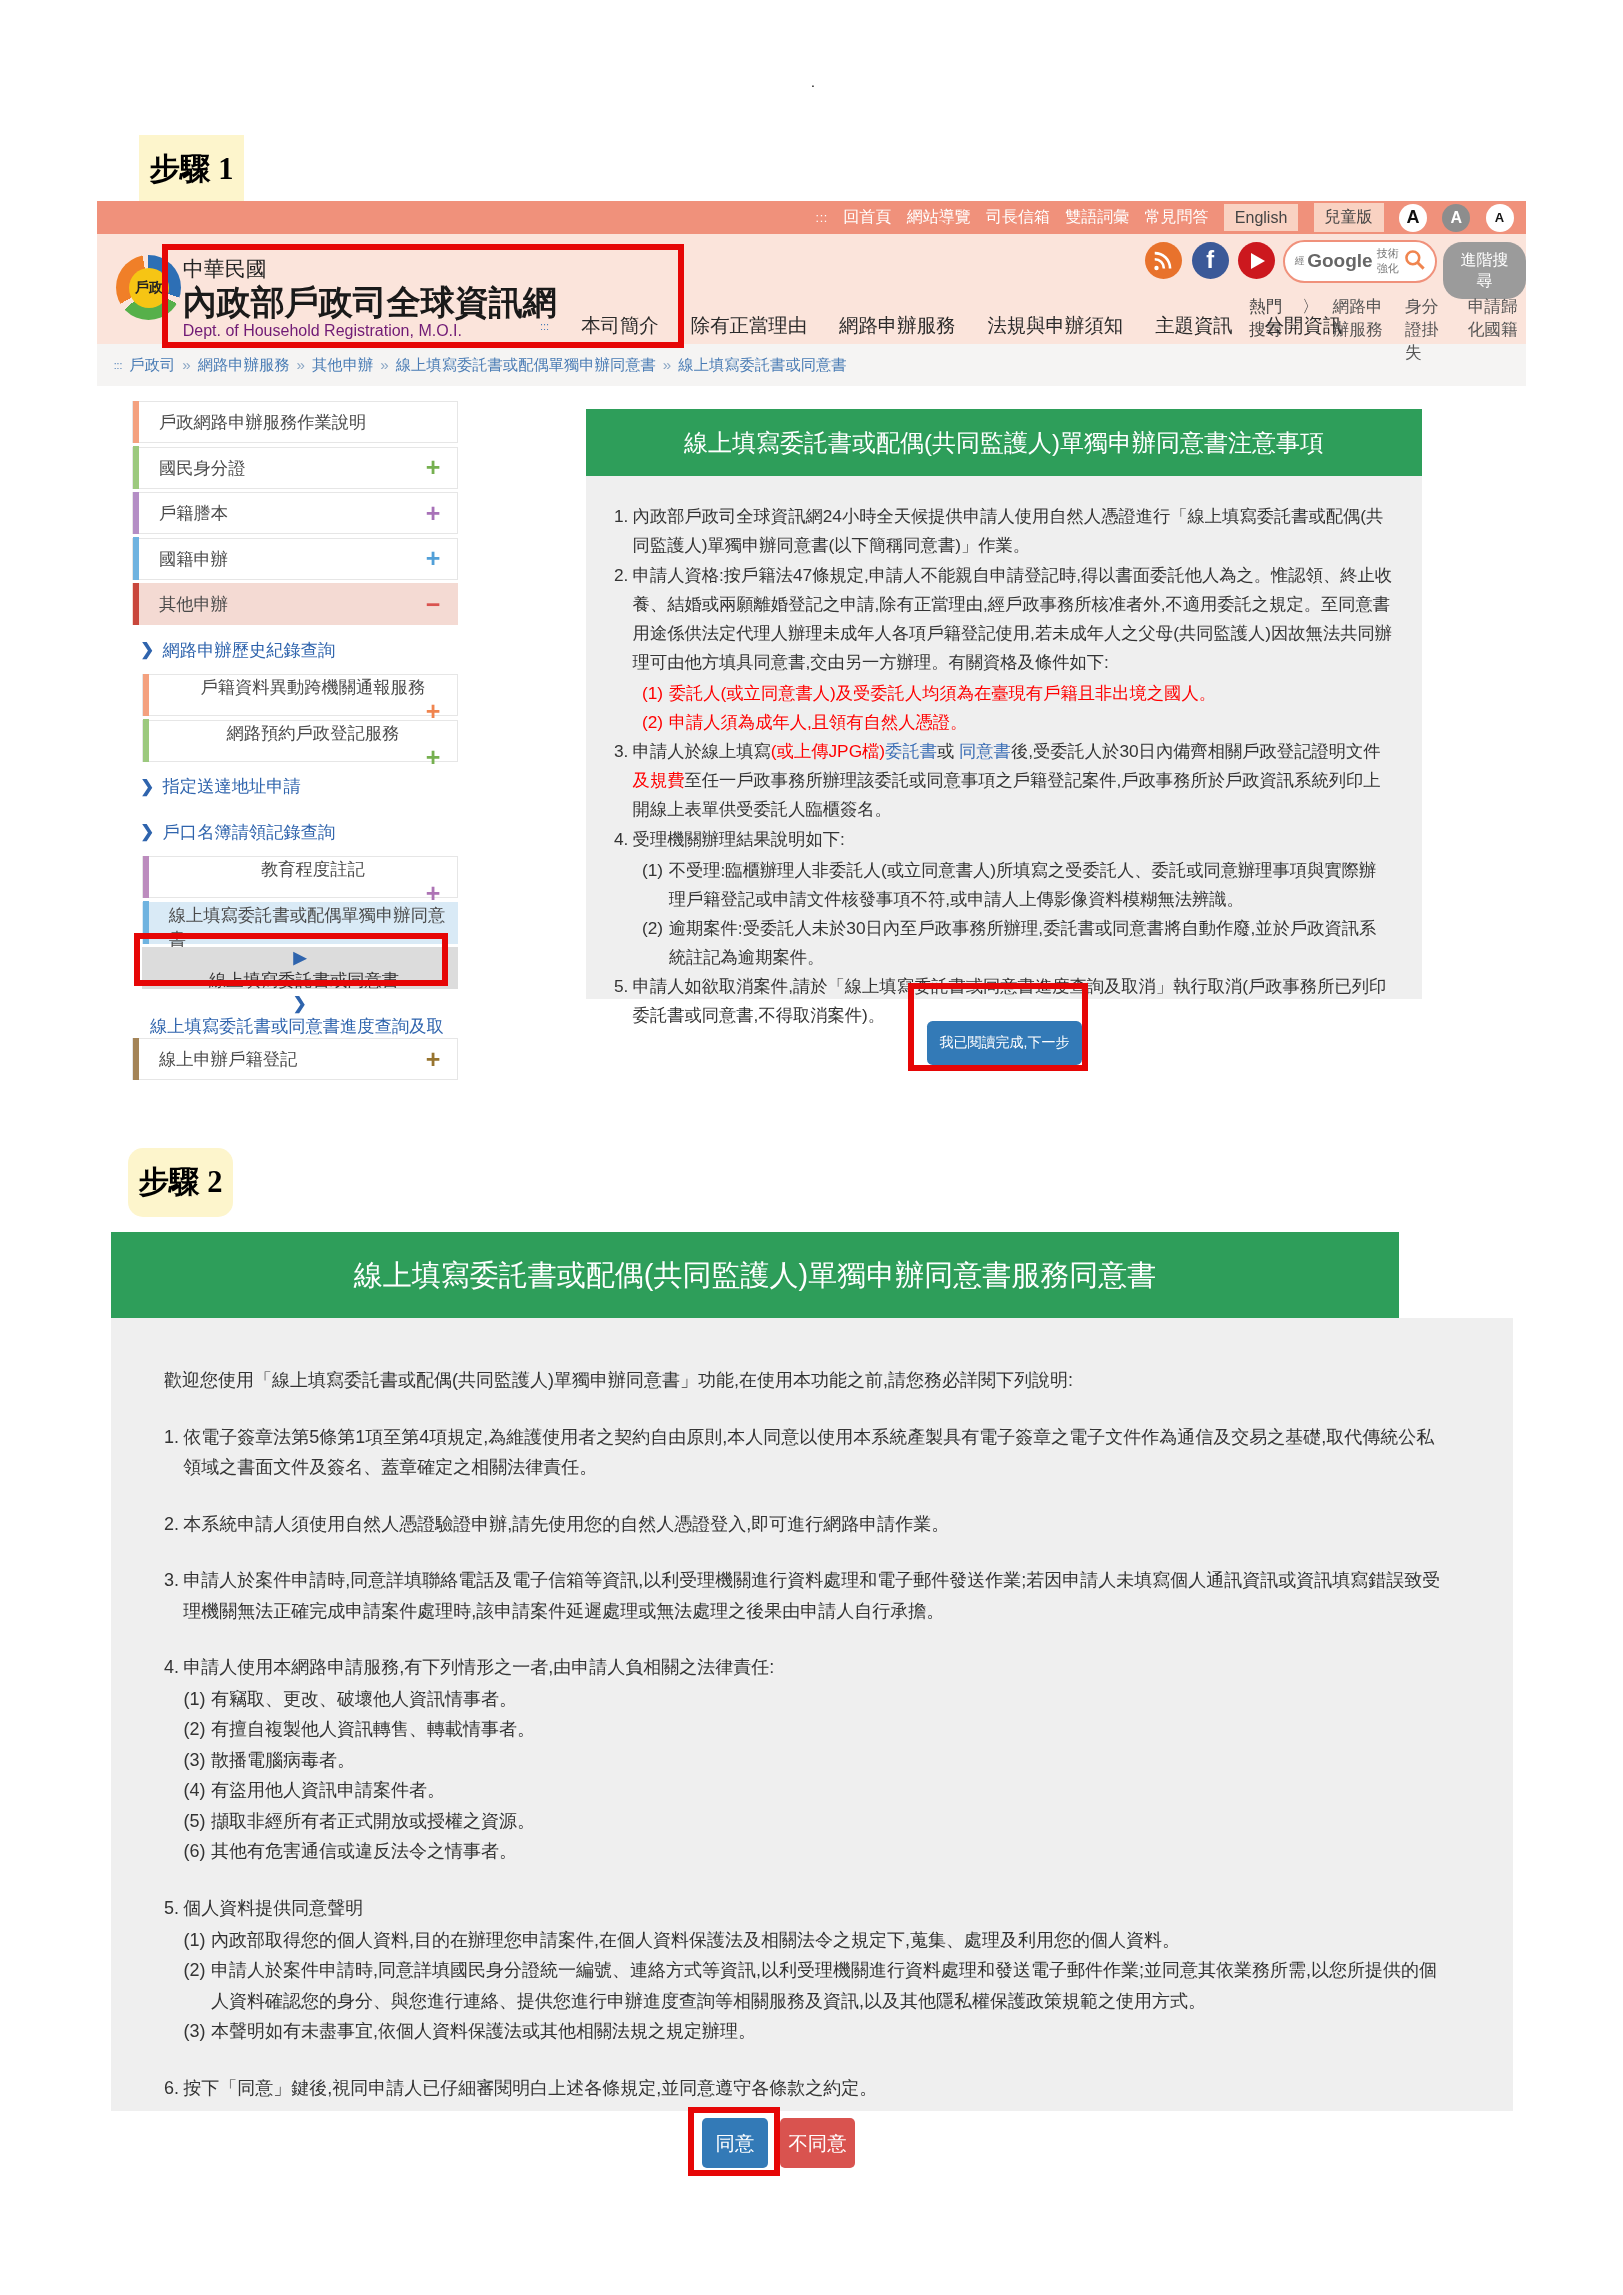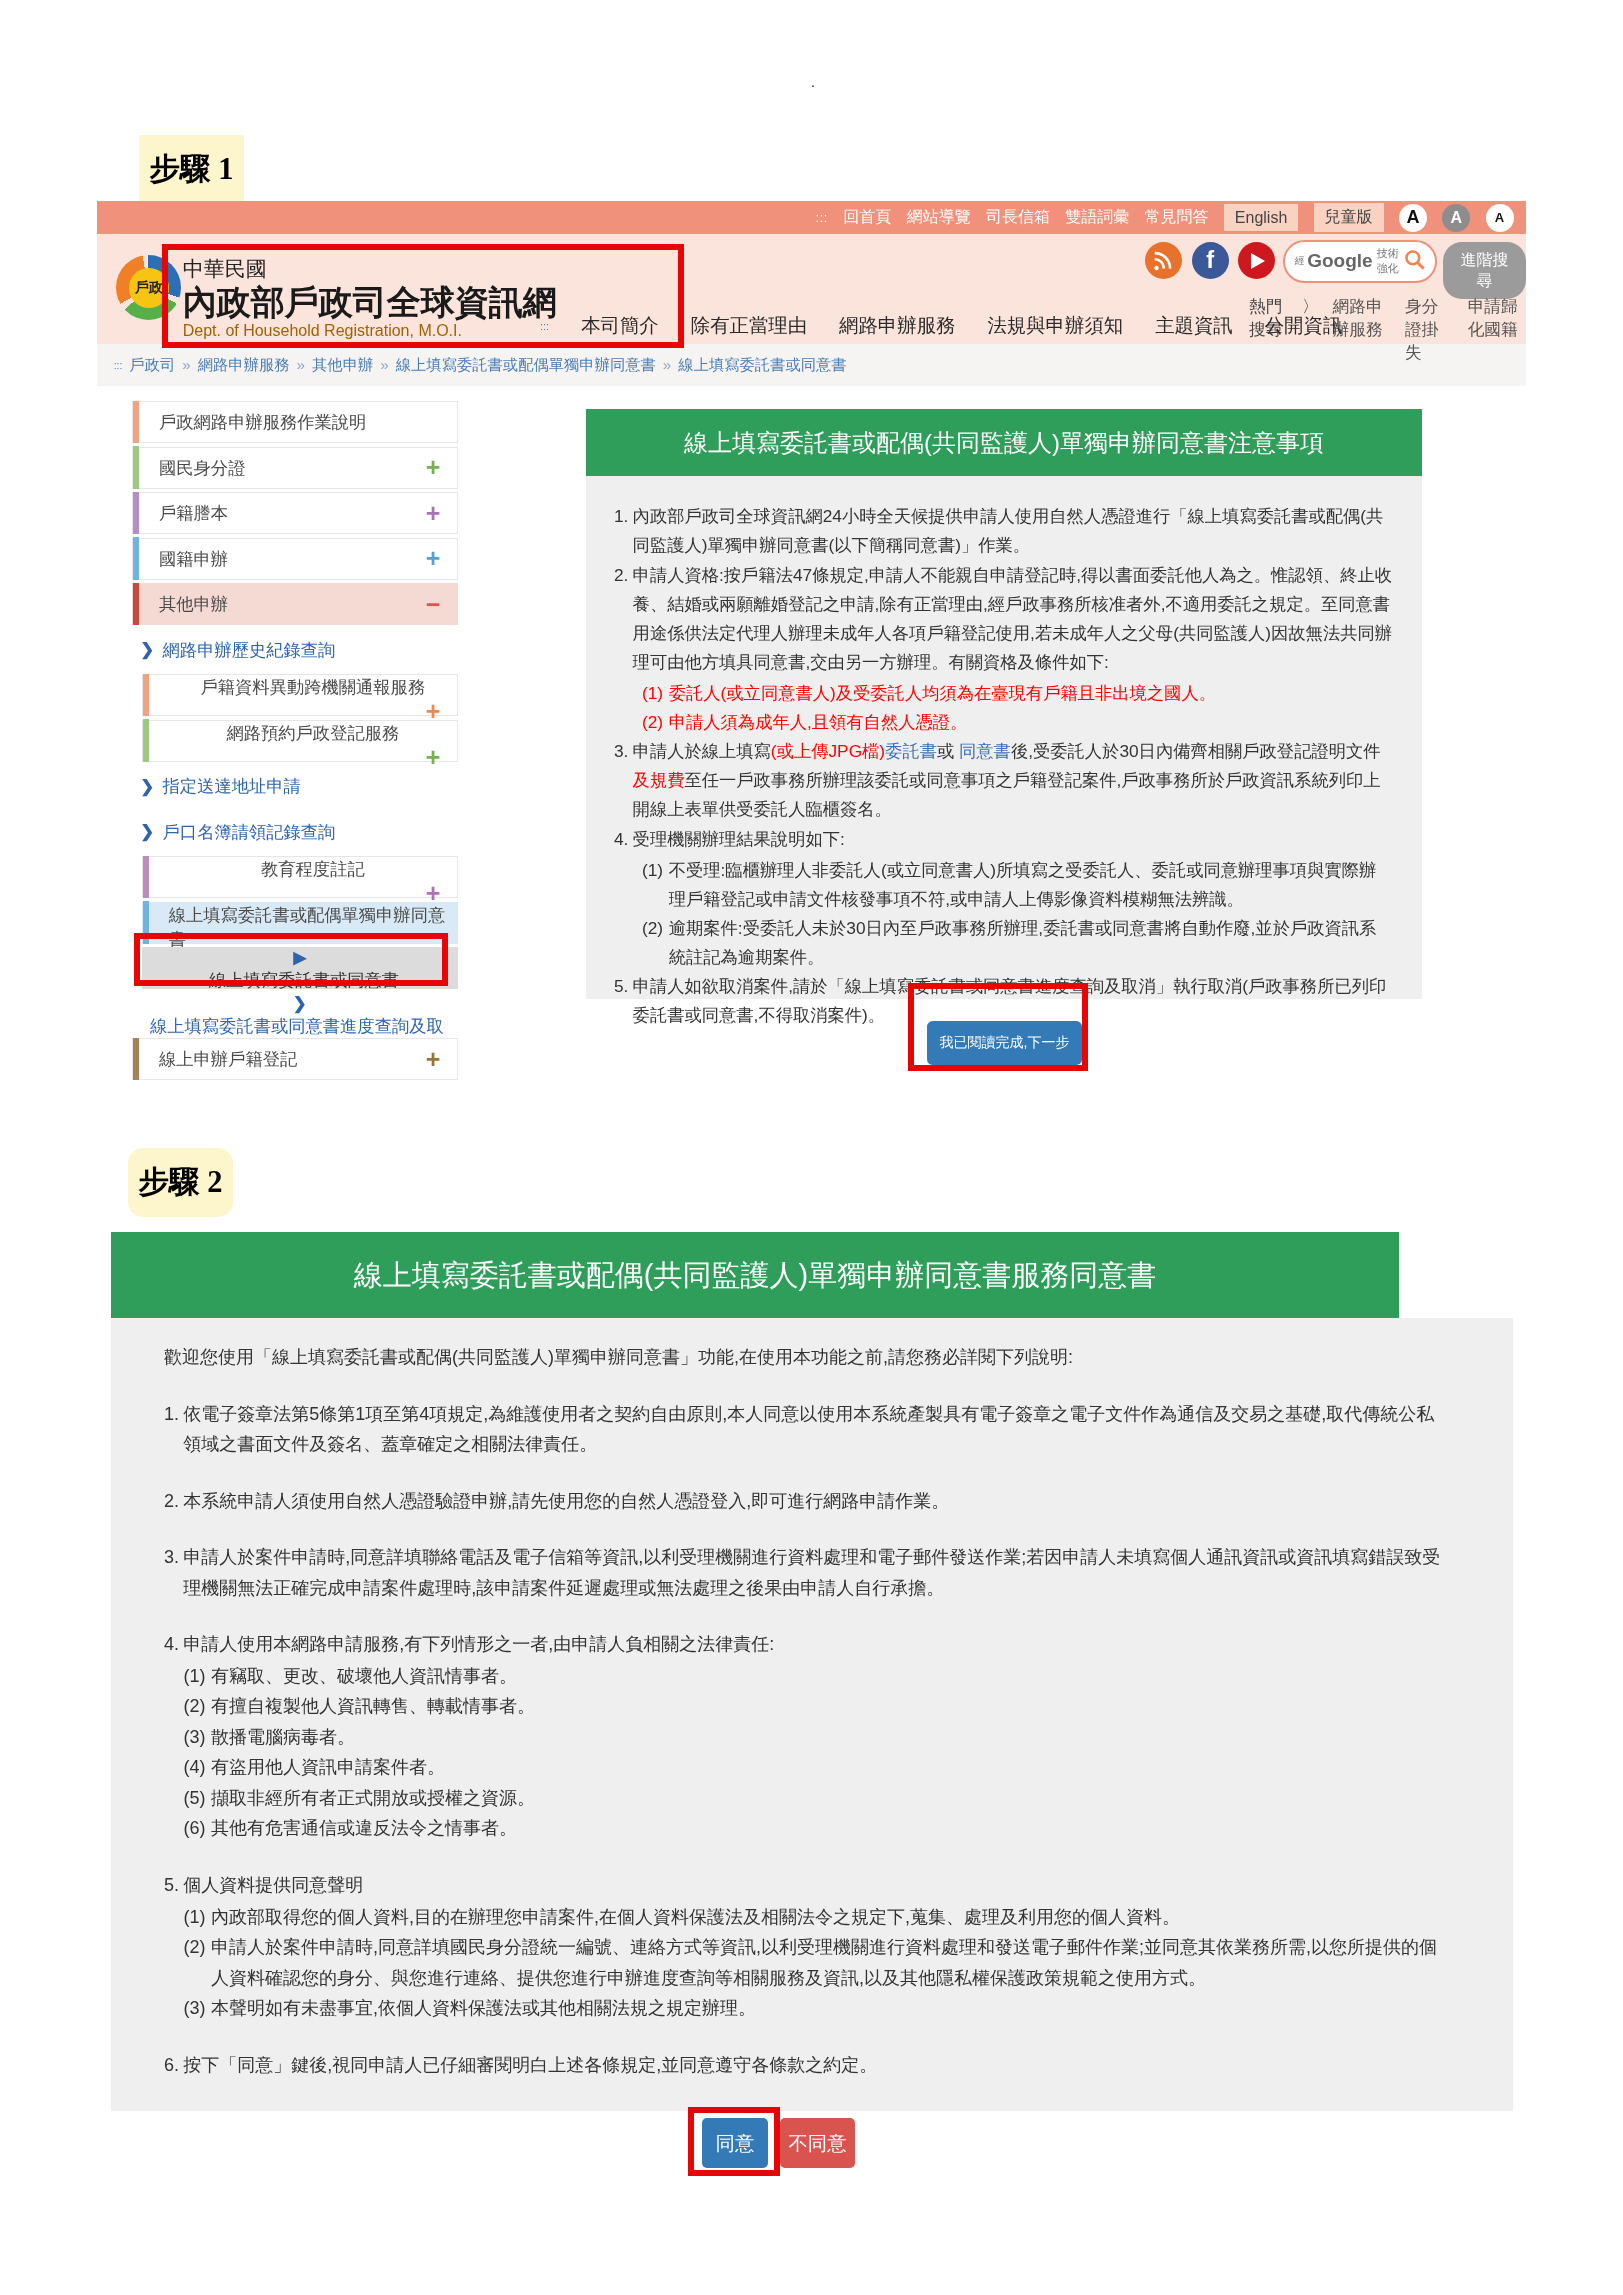--- a/index.html
+++ b/index.html
@@ -45,21 +45,21 @@
     display:flex; align-items:center; justify-content:center;
   }
   .logo-icon .core {
     width:40px; height:40px; border-radius:50%; background:#f6c514; color:#222;
     display:flex; align-items:center; justify-content:center;
     font-family:"Liberation Serif", serif; font-size:14px; font-weight:bold;
   }
   .logo-text { position:absolute; left:76px; top:15.3px; padding:5.6px 9.7px; }
   .logo-text .l1 { font-size:21px; color:#222; }
   .logo-text .l2 { font-size:34px; font-weight:bold; font-family:"DejaVu Serif", serif; color:#1a1a1a; line-height:1.15; }
-  .logo-text .l3 { font-size:16px; color:#a16207; }
+  .logo-text .l3 { font-size:16px; color:#701a75; }
 
   .social-row { position:absolute; left:1048px; top:8.3px; display:flex; gap:9.7px; }
   .soc { width:37px; height:37px; border-radius:50%; color:#fff; display:flex; align-items:center; justify-content:center; cursor:pointer; }
   .soc.rss { background:#e8722c; } .soc.fb { background:#3b5998; font-size:23.6px; font-weight:bold; }
   .soc.yt { background:#cc181e; } .soc.fl { background:#ed2f85; font-size:21px; font-weight:bold; letter-spacing:1.4px; }
   .soc.yt .play { width:0; height:0; border-left:14px solid #fff; border-top:8.3px solid transparent; border-bottom:8.3px solid transparent; margin-left:2.8px; }
 
   .search-pill {
     position:absolute; left:1186px; top:5.6px; width:154px; height:43px; background:#fff;
     border:2.1px solid #f0917b; border-radius:21.5px; display:flex; align-items:center;
@@ -134,21 +134,21 @@
   }
 
   
   .panel2-head {
     position:absolute; left:111px; top:1232px; width:1288px; height:87px;
     background:#2e9e5a; color:#fff; font-size:29px;
     display:flex; align-items:center; justify-content:center;
   }
   .panel2 {
     position:absolute; left:111px; top:1318px; width:1402px; height:793px;
-    background:#efefef; padding:24px 62px 0 53px; font-size:18px; line-height:30.5px; color:#333;
+    background:#efefef; padding:47px 62px 0 53px; font-size:18px; line-height:30.5px; color:#333;
   }
   .p2-gap { margin-top:26px; }
   .panel2 .sub-item { margin-left:19.4px; }
 
   .agree-btn {
     position:absolute; left:702px; top:2118px; width:66px; height:50px;
     background:#337ab7; color:#fff; font-size:19.4px; border:none; border-radius:4.9px; cursor:pointer;
     font-family:"Liberation Sans", sans-serif;
   }
   .disagree-btn {

